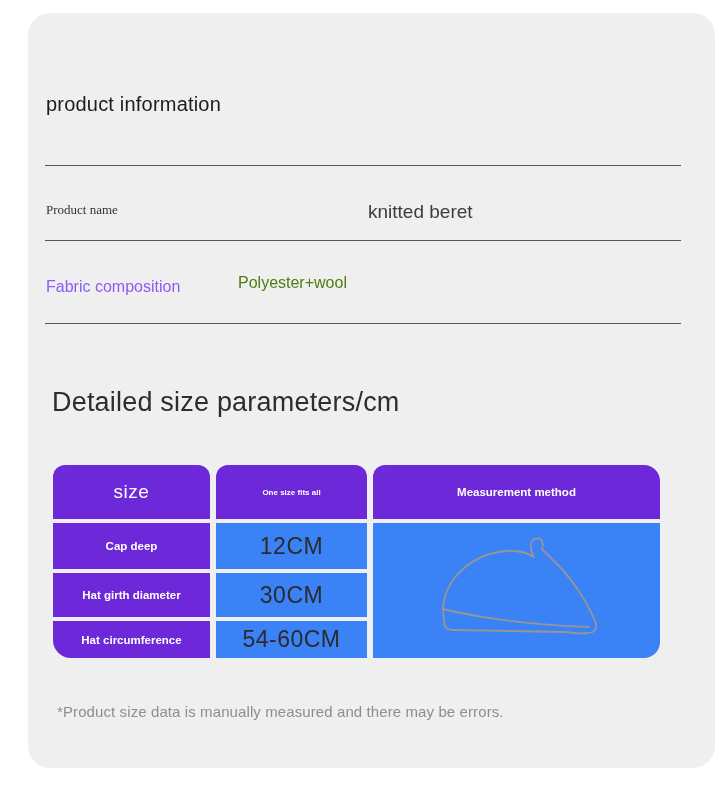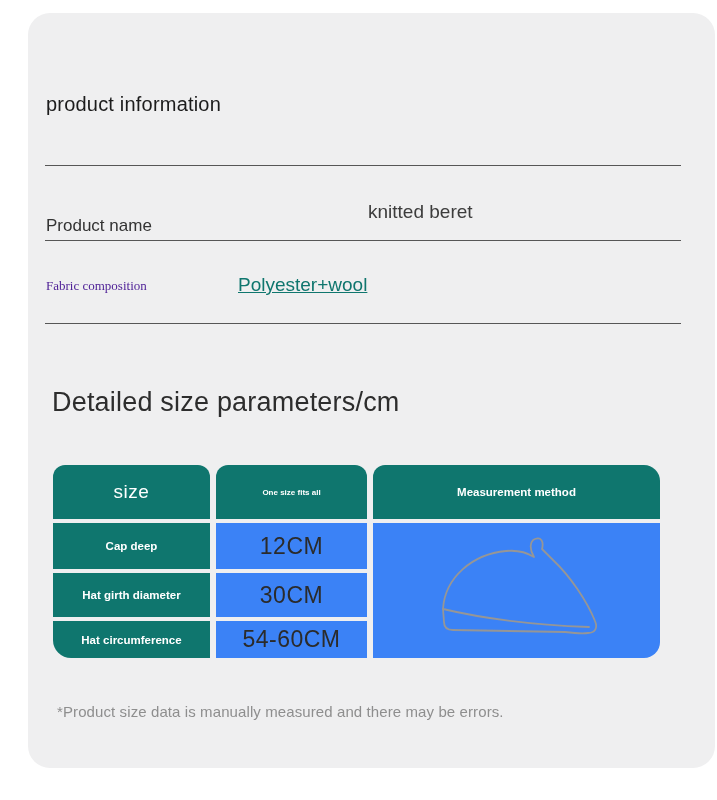--- a/index.html
+++ b/index.html
@@ -42,45 +42,44 @@
     width: 636px;
     height: 0;
     border-top: 1.4px solid #565656;
   }
   .divider-1 { top: 152px; }
   .divider-2 { top: 227px; }
   .divider-3 { top: 310px; }
 
   .spec-label-1 {
     left: 18px;
-    top: 203px;
-    font-size: 17px;
+    top: 189px;
+    font-size: 13px;
     color: #333333;
+    font-family: Liberation Serif, serif;
   }
   .spec-value-1 {
     left: 340px;
     top: 188px;
     font-size: 19px;
     color: #3c3c3c;
     white-space: nowrap;
   }
   .spec-label-2 {
     left: 18px;
     top: 265px;
-    font-size: 13px;
-    color: #4c1d95;
-    font-family: Liberation Serif, serif;
+    font-size: 16px;
+    color: #8b5cf6;
   }
   .spec-value-2 {
     left: 210px;
     top: 261px;
-    font-size: 19px;
-    color: #0f766e;
+    font-size: 16px;
+    color: #4d7c0f;
     white-space: nowrap;
-    text-decoration: underline;
   }
 
   .size-section-title {
     left: 24px;
     top: 373px;
     font-size: 27px;
     line-height: 32px;
     color: #2d2d2d;
     font-weight: 500;
     letter-spacing: 0.2px;
@@ -96,21 +95,21 @@
     column-gap: 6px;
     row-gap: 4px;
   }
   .cell {
     display: flex;
     align-items: center;
     justify-content: center;
     text-align: center;
   }
   .cell-gray {
-    background: #0f766e;
+    background: #6d28d9;
     color: #ffffff;
   }
   .cell-white {
     background: #3b82f6;
     color: #2b2b2b;
   }
   .hdr { border-radius: 12px 12px 0 0; }
   .hdr-size { font-size: 19px; font-weight: 500; letter-spacing: 0.5px; }
   .hdr-fit { font-size: 8px; font-weight: 700; }
   .hdr-method { font-size: 11.5px; font-weight: 600; border-radius: 12px 16px 0 0; }

